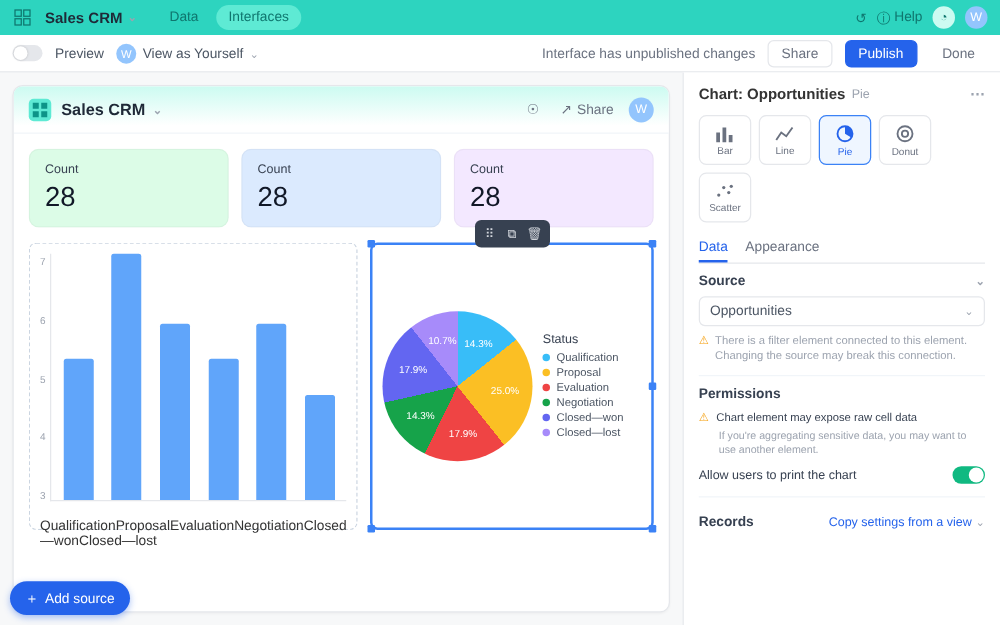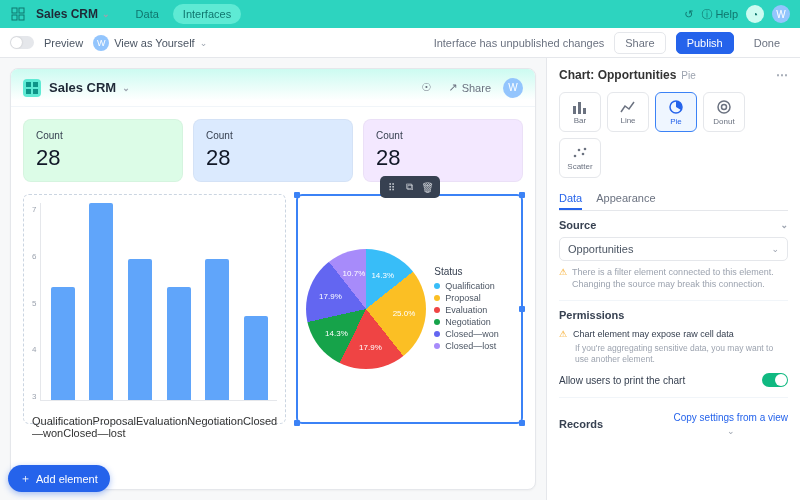--- a/index.html
+++ b/index.html
@@ -78,21 +78,21 @@
   .select-box { border:1px solid #e5e7eb; border-radius:5px; padding:5px 8px; display:flex; justify-content:space-between; align-items:center; color:#4b5563; margin-bottom:6px; cursor:pointer;}
   .warn { font-size:9px; color:#9ca3af; display:flex; gap:5px; line-height:1.3;}
   .warn .wi { color:#f59e0b; flex-shrink:0;}
   .divider { height:1px; background:#f1f5f9; margin:8px 0;}
   .perm-warn { font-size:9px; color:#374151; display:flex; gap:6px; margin-bottom:4px;}
   .perm-sub { font-size:8.5px; color:#9ca3af; line-height:1.3; margin-left:16px; margin-bottom:8px;}
   .toggle-row { display:flex; justify-content:space-between; align-items:center; font-size:10px; color:#374151;}
   .toggle-on { width:26px; height:14px; background:#10b981; border-radius:8px; position:relative;}
   .toggle-on::after { content:''; position:absolute; width:12px; height:12px; background:#fff; border-radius:50%; top:1px; right:1px;}
   .records-row { display:flex; justify-content:space-between; align-items:center; font-size:11px; color:#374151; padding-top:6px;}
-  .records-row .link { color:#2563eb; font-size:10px; display:flex; align-items:center; gap:3px; cursor:pointer;flex-direction:column;}
+  .records-row .link { color:#2563eb; font-size:10px; display:flex; align-items:center; gap:3px; cursor:pointer;}
   svg { display:block; }
   .chev { font-size:9px; color:#9ca3af;}
 </style>
 </head>
 <body>
 
 <div class="topbar">
   <div class="app-icon">
     <svg width="14" height="14" viewBox="0 0 14 14">
         <rect x="1" y="1" width="5" height="5" fill="none" stroke="#0f766e"></rect>
@@ -247,21 +247,21 @@
                     </div>
                   </div>
               </div>
             </div>
           </div>
         </div>
       </div>
     </div>
     <div class="add-element">
       <span>＋</span>
-      <span>Add element</span>
+      <span>Add source</span>
     </div>
   </div>
 
   <div class="panel">
     <div class="ptitle">
       <span>Chart: Opportunities</span>
       <span class="sub">Pie</span>
       <span class="more">⋯</span>
     </div>
     <div class="chart-types" id="chart-types">

